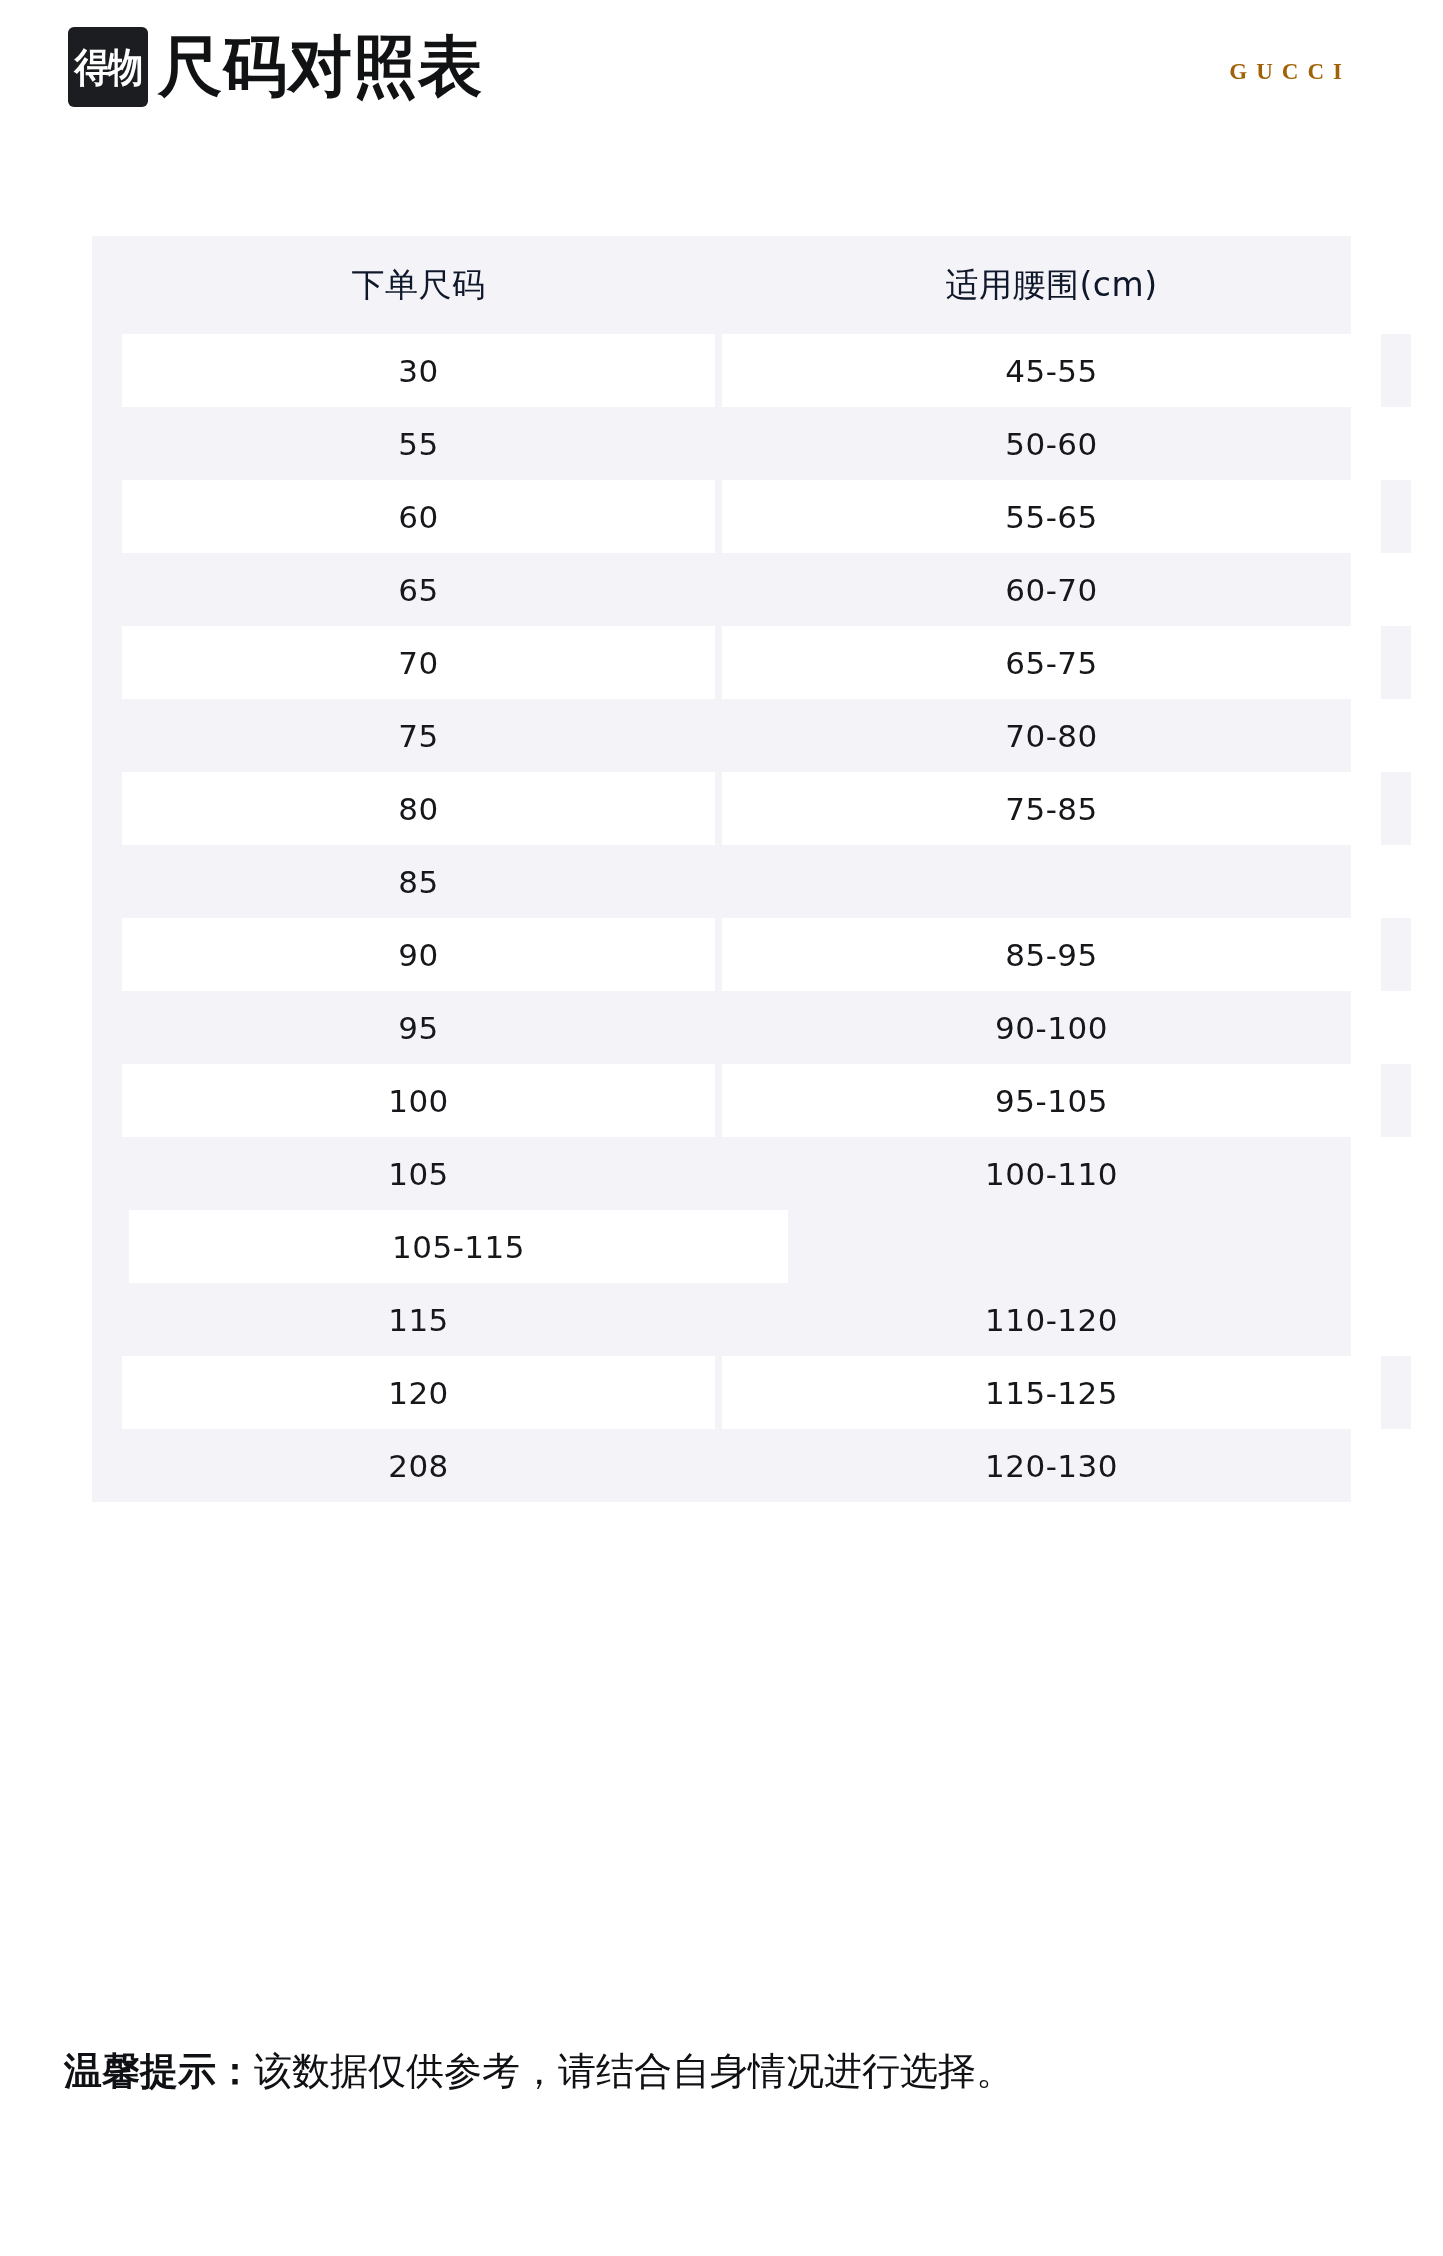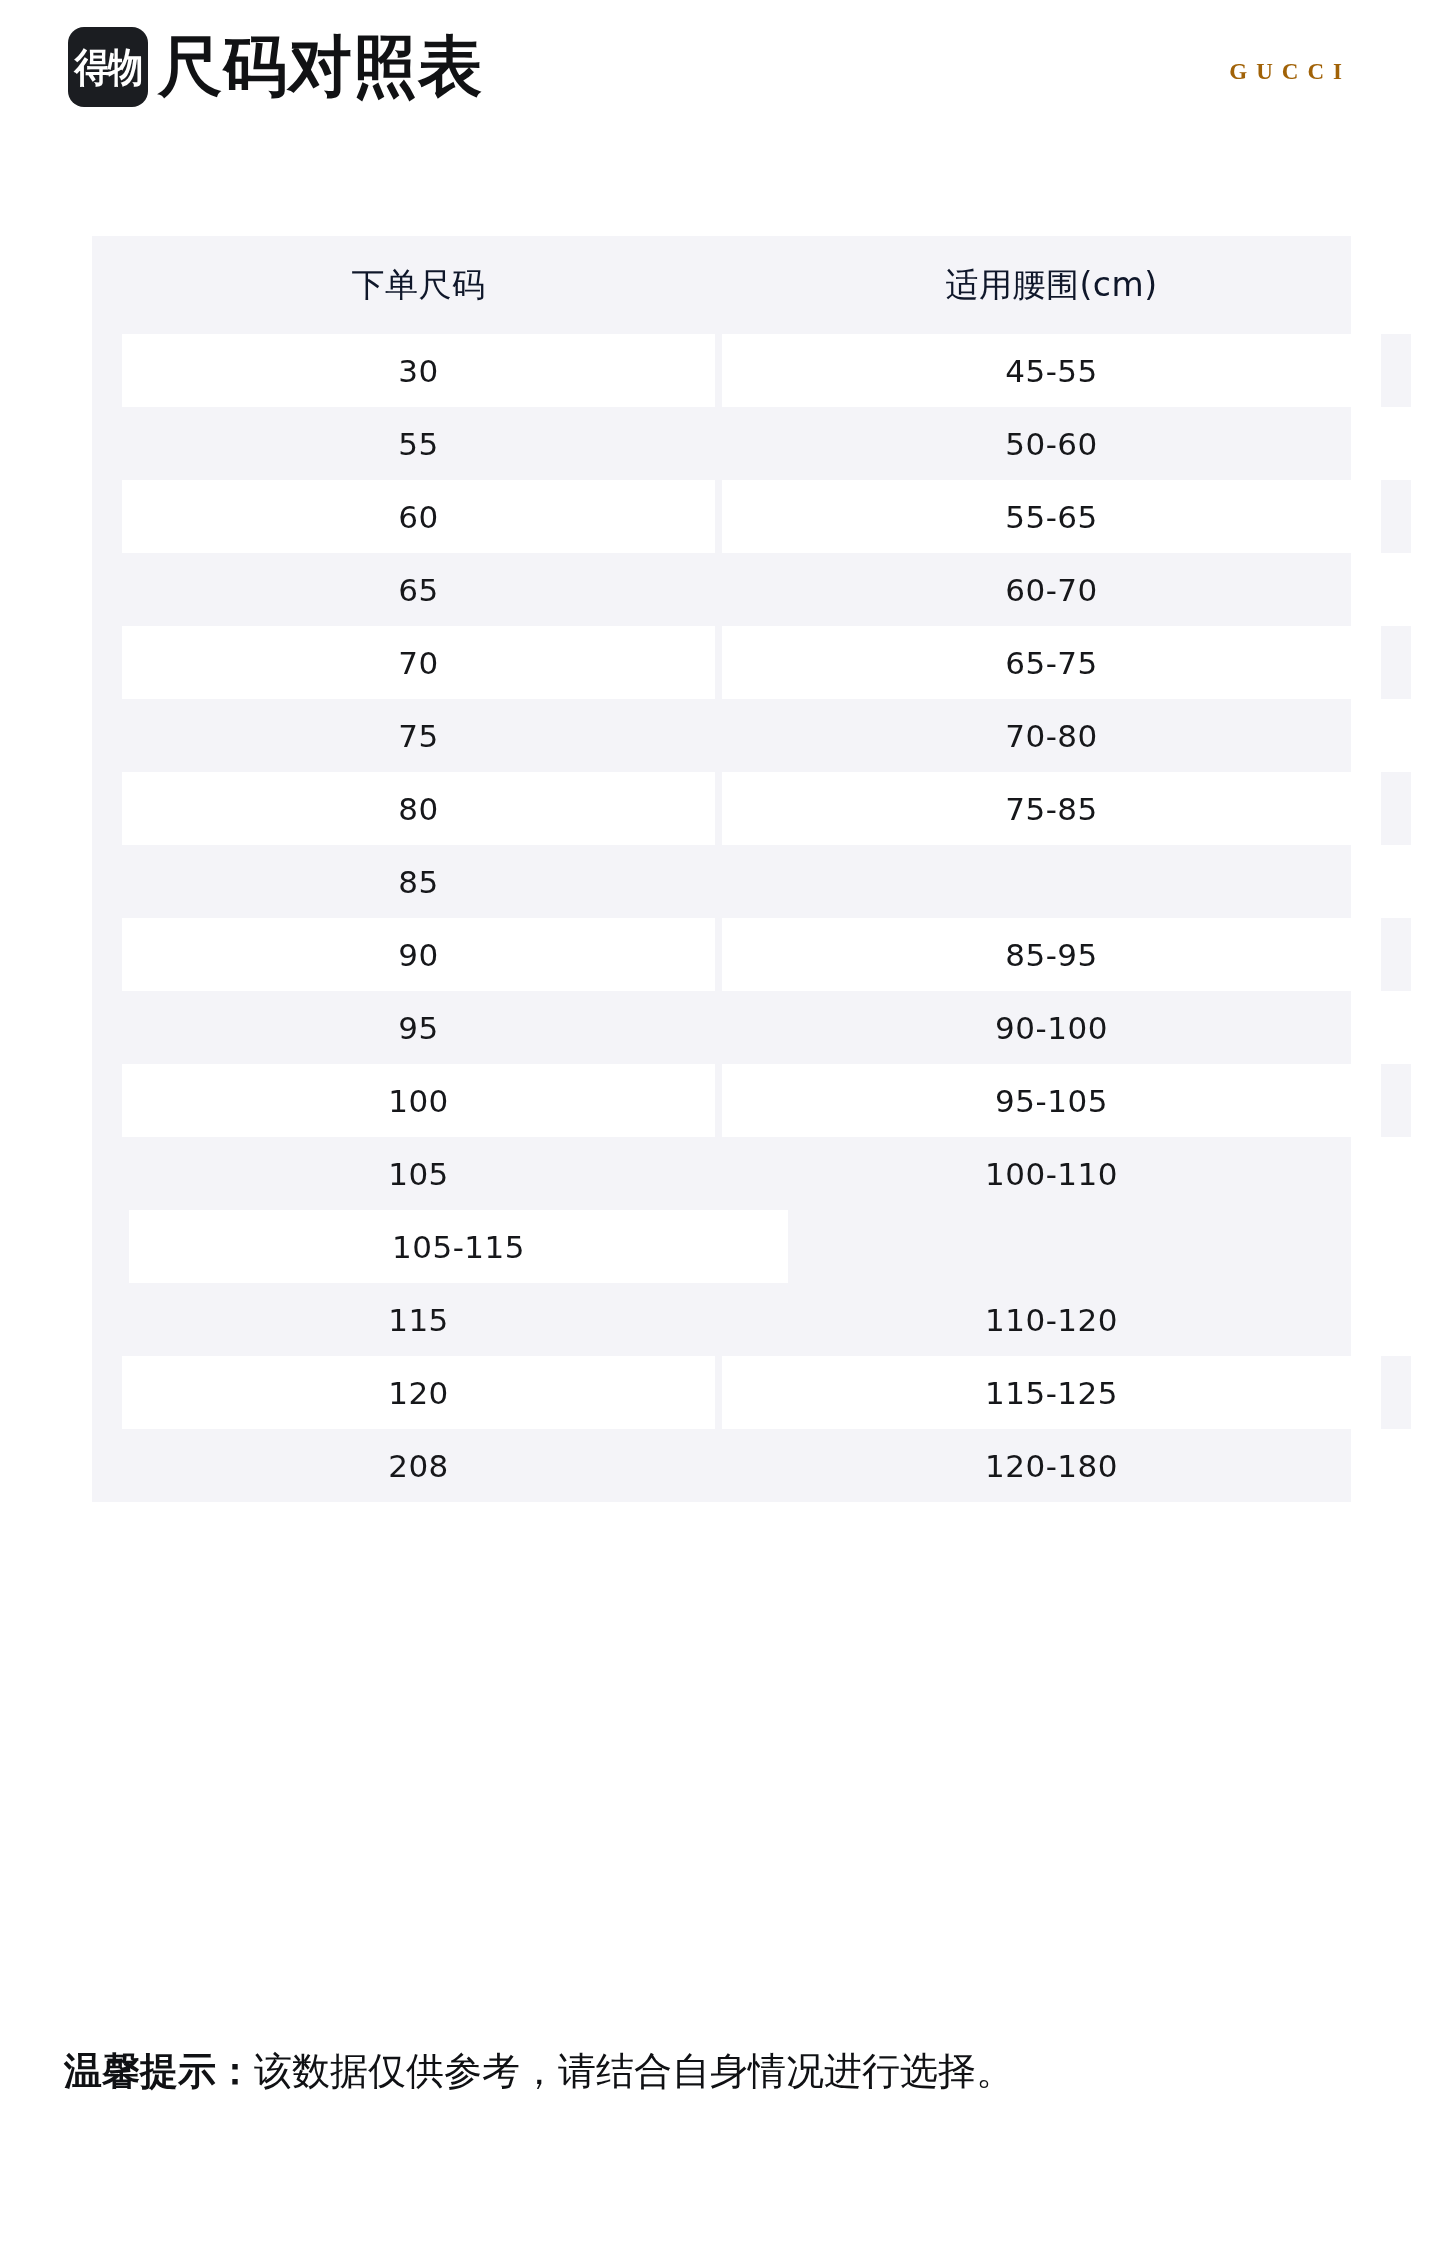--- a/index.html
+++ b/index.html
@@ -24,21 +24,21 @@
     width: 1443px;
     height: 150px;
   }
   .logo-badge {
     position: absolute;
     left: 68px;
     top: 27px;
     width: 80px;
     height: 80px;
     background: #1b1d21;
-    border-radius: 16px;
+    border-radius: 6px;
     display: flex;
     align-items: center;
     justify-content: center;
   }
   .logo-badge .logo-text {
     color: #ffffff;
     font-size: 40px;
     line-height: 1;
     font-weight: 700;
     letter-spacing: -2px;
@@ -267,21 +267,21 @@
         <div class="tcell pad padl"></div>
         <div class="tcell c1">120</div>
         <div class="tcell gap"></div>
         <div class="tcell c2">115-125</div>
         <div class="tcell pad padr"></div>
       </div>
       <div class="trow body alt-tint">
         <div class="tcell pad padl"></div>
         <div class="tcell c1">208</div>
         <div class="tcell gap"></div>
-        <div class="tcell c2">120-180</div>
+        <div class="tcell c2">120-130</div>
         <div class="tcell pad padr"></div>
       </div>
     </div>
 </div>
 
 <div class="footer-note">
   <span class="label">温馨提示：</span><span class="body">该数据仅供参考，请结合自身情况进行选择。</span>
 </div>
 
 </body></html>

